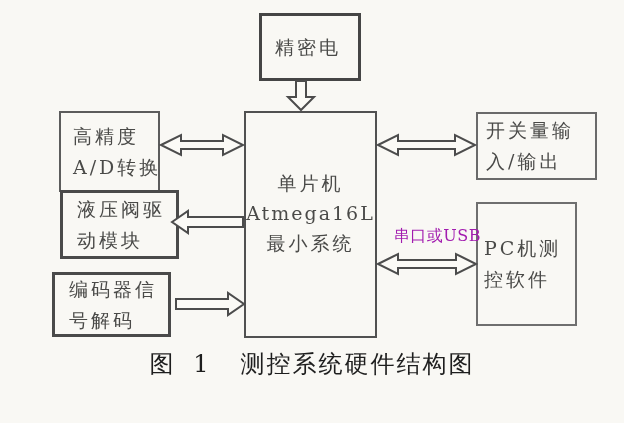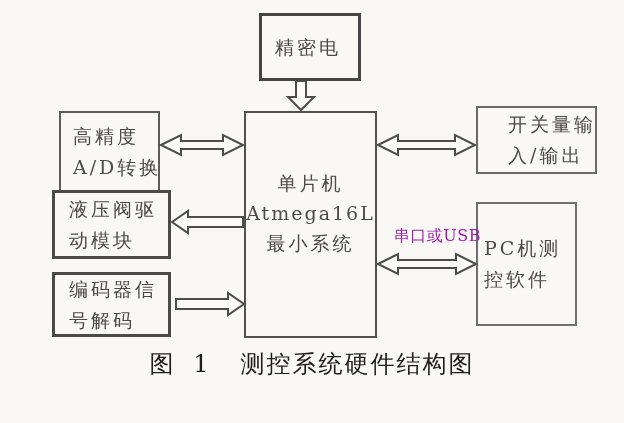--- a/index.html
+++ b/index.html
@@ -11,26 +11,26 @@
   }
   .box{
     position:absolute;box-sizing:border-box;background:#f9f8f4;
     display:flex;flex-direction:column;justify-content:center;
     font-size:19px;line-height:31px;letter-spacing:3px;
     color:#4a4a48;
   }
   .box .ln{white-space:nowrap;}
   .box-power  {left:250px;top:13px; width:102px;height:68px;border:3px solid #454545;padding-left:13px;margin-left:9px;}
   .box-adc    {left:59px; top:111px;width:101px;height:81px;border:2px solid #5c5c5c;padding-left:12px;}
-  .box-valve  {left:52px; top:190px;width:119px;height:69px;border:3px solid #4a4a4a;padding-left:14px;}
+  .box-valve  {left:60px; top:190px;width:119px;height:69px;border:3px solid #4a4a4a;padding-left:14px;}
   .box-encoder{left:52px; top:272px;width:119px;height:65px;border:3px solid #4a4a4a;padding-left:14px;}
   .box-mcu    {left:244px;top:111px;width:133px;height:227px;border:2px solid #515151;align-items:center;line-height:30px;}
   .box-mcu .inner{transform:translateY(-12px);text-align:center;}
   .box-mcu .latin{letter-spacing:2px;}
-  .box-switch {left:476px;top:106px;width:121px;height:68px;border:2px solid #6a6a6a;padding-left:30px;}
+  .box-switch {left:476px;top:112px;width:121px;height:68px;border:2px solid #6a6a6a;padding-left:8px;}
   .box-pc     {left:476px;top:202px;width:101px;height:124px;border:2px solid #6f6f6f;padding-left:6px;}
   .bus-label{
     position:absolute;left:375px;top:226px;width:106px;
     font-size:16px;letter-spacing:0.5px;color:#a21caf;white-space:nowrap;z-index:3;text-align:right;
   }
   .arrows{position:absolute;left:0;top:0;z-index:2;}
   .arrow{fill:#fbfaf6;stroke:#4c4c4c;stroke-width:2;stroke-linejoin:miter;}
   .caption{
     position:absolute;left:0;top:348px;width:624px;text-align:center;
     font-size:24px;color:#1e1e1e;letter-spacing:2px;white-space:nowrap;

